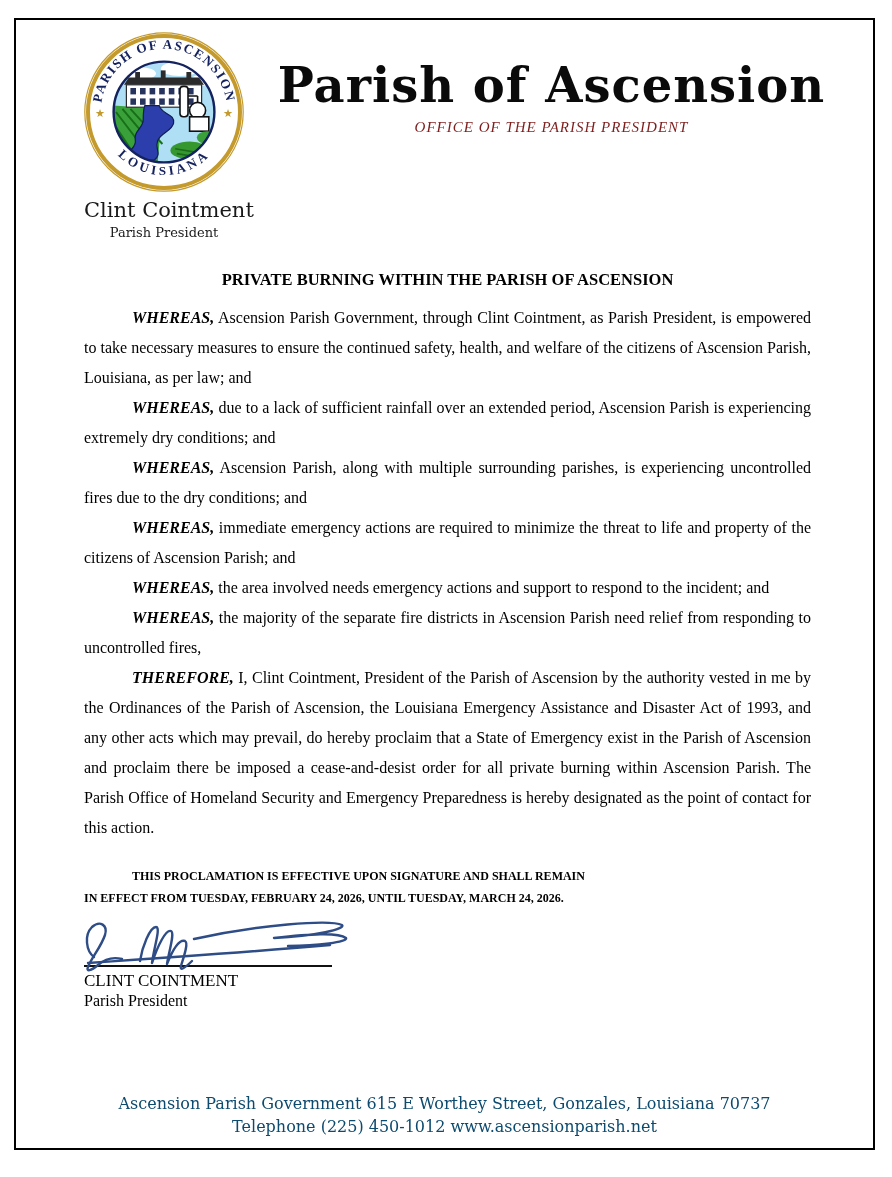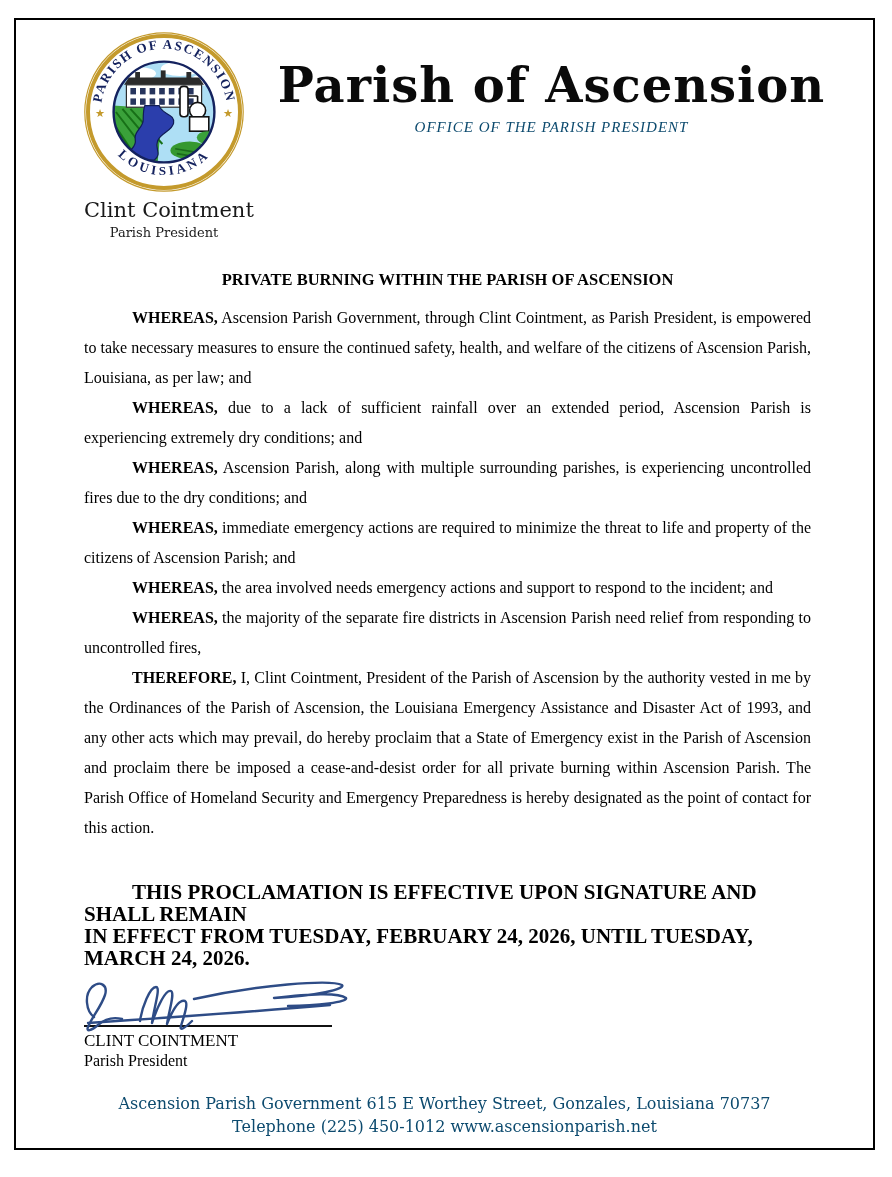--- a/index.html
+++ b/index.html
@@ -18,33 +18,33 @@
   .seal-block svg{display:block;margin:0 auto;}
   .officer-name{font-family:"DejaVu Serif",serif;font-size:21px;line-height:26px;margin-top:5px;white-space:nowrap;color:#1a1a1a;}
   .officer-title{font-family:"DejaVu Serif",serif;font-size:13px;line-height:16px;margin-top:2px;color:#1a1a1a;}
   .masthead{flex:1;text-align:center;padding-top:26px;margin-right:-48px;}
   .org-name{
     font-family:"DejaVu Serif",serif;font-weight:bold;font-size:48px;line-height:55px;
     letter-spacing:1px;color:#0a0a0a;
   }
   .office-line{
     font-family:"Liberation Serif",serif;font-style:italic;font-size:15px;
-    letter-spacing:1px;margin-top:6px;color:#0c4a6e;
+    letter-spacing:1px;margin-top:6px;color:#7f1d1d;
   }
   
   .doc-title{
     margin-top:28px;text-align:center;font-weight:bold;
     font-size:16.5px;line-height:22px;
   }
   
   .body-text{margin-top:12px;font-size:16px;line-height:30px;text-align:justify;}
   .para{margin:0;text-indent:48px;}
-  .lead{font-weight:bold;}
+  .lead{font-weight:bold;font-style:italic;}
   
-  .effective{margin-top:38px;font-weight:bold;font-size:21px;line-height:22px;}
+  .effective{margin-top:22px;font-weight:bold;font-size:12px;line-height:22px;}
   .effective .l1{text-indent:48px;}
   
   .signature-block{margin-top:8px;}
   .sig-svg{display:block;margin-left:-6px;}
   .sig-underline{width:248px;height:0;border-bottom:2px solid #111;margin-top:-10px;}
   .sig-name{font-size:17px;line-height:21px;margin-top:3px;}
   .sig-title{font-size:16px;line-height:20px;}
   
   .footer{
     position:absolute;left:0;right:0;bottom:10px;text-align:center;

